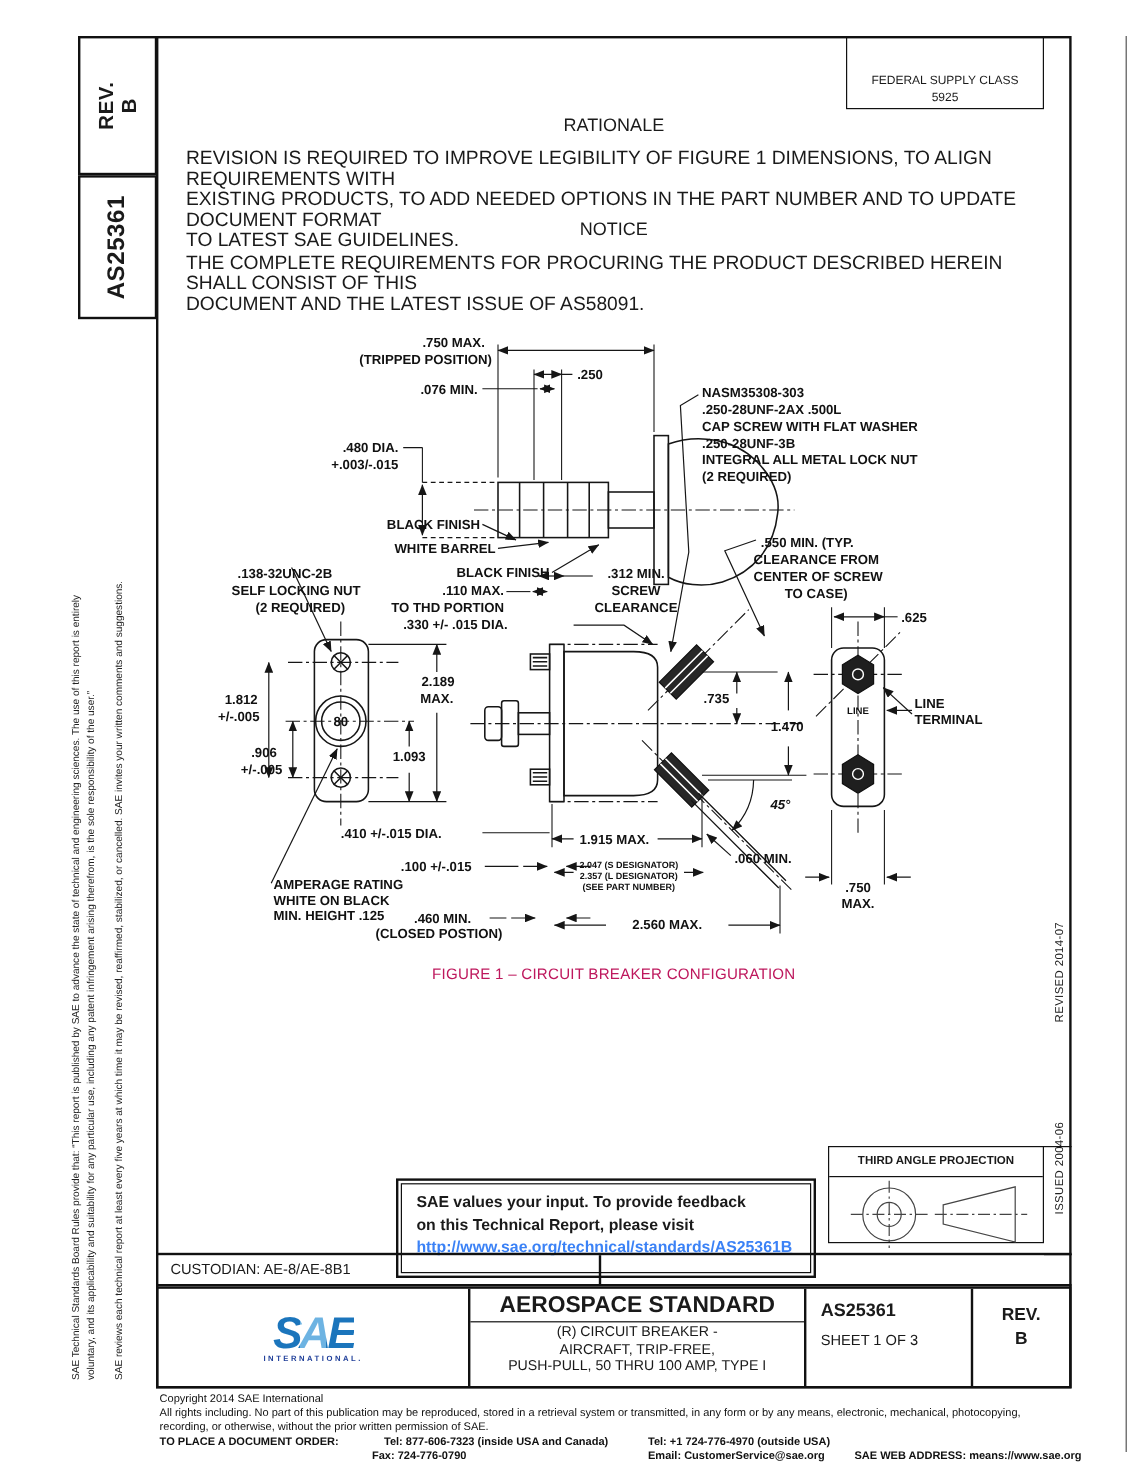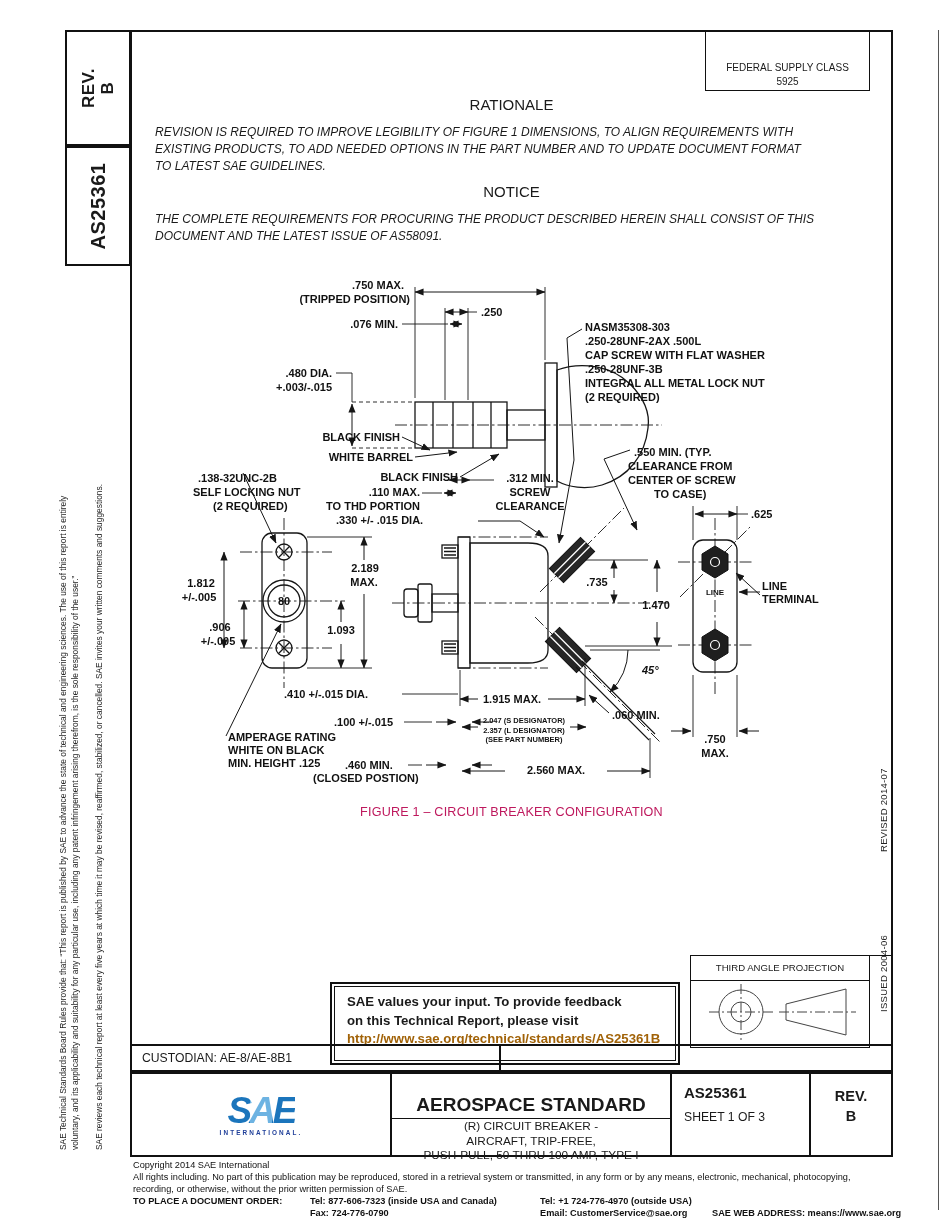--- a/index.html
+++ b/index.html
@@ -9,64 +9,64 @@
   .rot-center{position:absolute;left:50%;top:50%;transform:translate(-50%,-50%) rotate(-90deg);
               text-align:center;white-space:nowrap;}
   .rev-txt{font-weight:bold;font-size:17px;line-height:19px;letter-spacing:.5px;}
   .docnum-txt{font-weight:bold;font-size:20px;letter-spacing:.5px;}
   .main-frame{position:absolute;left:130px;top:30px;width:763px;height:1127px;
               border:2px solid #111;box-sizing:border-box;}
   .sheet-edge{position:absolute;left:938px;top:30px;height:1180px;border-left:1.5px solid #555;}
   .fsc-box{position:absolute;left:705px;top:30px;width:165px;height:61px;border:1.6px solid #111;
            box-sizing:border-box;text-align:center;font-size:10px;line-height:14px;padding-top:30px;}
   .center-h{position:absolute;left:130px;width:763px;text-align:center;font-size:15px;}
-  .para{position:absolute;left:155px;width:714px;font-size:12px;line-height:17px;white-space:pre-line;font-style:italic;}
+  .para{position:absolute;left:155px;width:714px;font-size:16px;line-height:17px;white-space:pre-line;}
   .margin-left-text{position:absolute;transform:rotate(-90deg);transform-origin:0 0;
                     font-size:8.4px;line-height:11.5px;color:#222;}
   .margin-left-text p{margin:0;white-space:pre-line;}
   .margin-left-text p + p{margin-top:13px;}
   .margin-date{position:absolute;transform:rotate(-90deg);transform-origin:0 0;
                font-size:9.5px;white-space:nowrap;color:#222;letter-spacing:.3px;}
   .fig-caption{position:absolute;left:130px;top:805px;width:763px;text-align:center;
                color:#be185d;font-size:12.6px;letter-spacing:.2px;}
   .drawing{position:absolute;left:130px;top:268px;width:763px;height:530px;}
   .drawing .s{fill:none;stroke:#161616;stroke-width:1.3;}
   .drawing .s2{fill:none;stroke:#161616;stroke-width:1.1;}
   .drawing .cl{fill:none;stroke:#161616;stroke-width:.9;stroke-dasharray:12 3 2.5 3;}
   .drawing .x{fill:none;stroke:#161616;stroke-width:.9;}
   .drawing .d path{fill:none;stroke:#161616;stroke-width:1;}
   .drawing text.dl{font-family:"Liberation Sans",sans-serif;font-weight:bold;fill:#111;}
   .feedback{position:absolute;left:330px;top:962px;width:350px;height:83px;border:2px solid #111;
             box-sizing:border-box;padding:2px;background:#fff;margin-top:20px;}
   .feedback-inner{border:1.5px solid #111;height:100%;box-sizing:border-box;
                   padding:6px 12px;font-size:13.2px;font-weight:bold;line-height:18.5px;}
-  .fb-link{color:#a16207;text-decoration:underline;cursor:pointer;}
-  .proj-box{position:absolute;left:690px;top:955px;width:180px;height:93px;border:1.6px solid #111;
-            box-sizing:border-box;}
+  .fb-link{color:#3b82f6;text-decoration:underline;cursor:pointer;}
+  .proj-box{position:absolute;left:690px;top:955px;width:180px;height:81px;border:1.6px solid #111;
+            box-sizing:border-box;font-weight:bold;}
   .proj-head{border-bottom:1.6px solid #111;height:24px;line-height:24px;text-align:center;font-size:9.6px;}
   .mticks{position:absolute;left:870px;top:955px;width:23px;height:91px;box-sizing:border-box;
           border-top:1.6px solid #111;border-bottom:1.6px solid #111;}
   .cust-row{position:absolute;left:130px;top:1044px;width:763px;height:28px;box-sizing:border-box;
             border-top:2px solid #111;border-bottom:2px solid #111;display:flex;font-size:12.2px;}
   .cust-cell{width:371px;box-sizing:border-box;border-right:2px solid #111;
              padding-left:12px;line-height:24px;}
   .proc-cell{flex:1;text-align:center;line-height:24px;}
   .title-block{position:absolute;left:130px;top:1072px;width:763px;height:85px;box-sizing:border-box;
                border:2px solid #111;display:flex;}
   .tb-logo{width:258px;box-s1izing:border-box;display:flex;flex-direction:column;align-items:center;
            justify-content:center;box-sizing:border-box;}
   .logo-sae{font-size:37px;font-weight:bold;font-style:italic;letter-spacing:-3px;line-height:34px;
             color:#1B75BC;}
   @supports(-webkit-background-clip:text){
     .logo-sae{background:linear-gradient(90deg,#1B75BC 0 34%,#6DB3E2 34% 66%,#1B75BC 66% 100%);
               -webkit-background-clip:text;color:transparent;}
   }
   .logo-sub{font-size:6.4px;font-weight:bold;letter-spacing:2.1px;color:#21409A;margin-top:1px;}
   .tb-title{flex:1;box-sizing:border-box;border-left:2px solid #111;text-align:center;}
-  .tb-title .head{font-size:19px;font-weight:bold;padding-top:20px;padding-bottom:2px;
+  .tb-title .head{font-size:19px;font-weight:bold;padding-top:3px;padding-bottom:2px;
                   border-bottom:1.6px solid #111;margin:0 0;}
   .tb-title .tl{font-size:11.8px;line-height:14.5px;}
   .tb-title .tl:first-of-type{margin-top:4px;}
   .tb-num{width:139px;box-sizing:border-box;border-left:2px solid #111;padding:10px 0 0 12px;}
   .tb-num .n1{font-size:15px;font-weight:bold;}
   .tb-num .n2{font-size:12.2px;margin-top:9px;}
   .tb-rev{width:82px;box-sizing:border-box;border-left:2px solid #111;text-align:center;
           font-weight:bold;font-size:14.5px;padding-top:12px;line-height:20px;}
   .foot{position:absolute;font-size:9.2px;color:#111;white-space:nowrap;}
   .foot.b{font-weight:bold;}
@@ -360,19 +360,19 @@
     <div class="tb-rev">
       <div>REV.</div>
       <div>B</div>
     </div>
   </div>
 
   <div class="foot" style="left:133px;top:1160px;">Copyright 2014 SAE International</div>
   <div class="foot" style="left:133px;top:1172px;">All rights including. No part of this publication may be reproduced, stored in a retrieval system or transmitted, in any form or by any means, electronic, mechanical, photocopying,</div>
   <div class="foot" style="left:133px;top:1184px;">recording, or otherwise, without the prior written permission of SAE.</div>
   <div class="foot b" style="left:133px;top:1196px;">TO PLACE A DOCUMENT ORDER:</div>
-  <div class="foot b" style="left:310px;top:1196px;">Tel: 877-606-7323 (inside USA and Canada)</div>
+  <div class="foot b" style="left:320px;top:1196px;">Tel: 877-606-7323 (inside USA and Canada)</div>
   <div class="foot b" style="left:540px;top:1196px;">Tel: +1 724-776-4970 (outside USA)</div>
   <div class="foot b" style="left:310px;top:1208px;">Fax: 724-776-0790</div>
   <div class="foot b" style="left:540px;top:1208px;">Email: CustomerService@sae.org</div>
   <div class="foot b" style="left:712px;top:1208px;">SAE WEB ADDRESS: means://www.sae.org</div>
 
 </div>
 
 </body></html>

